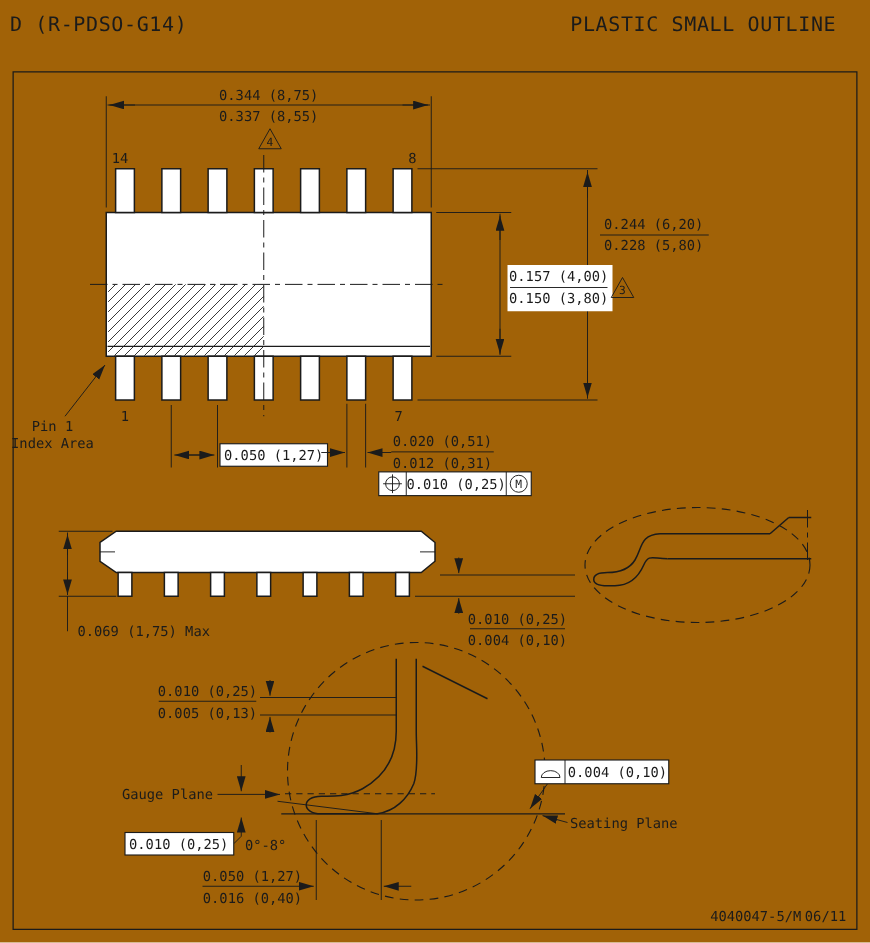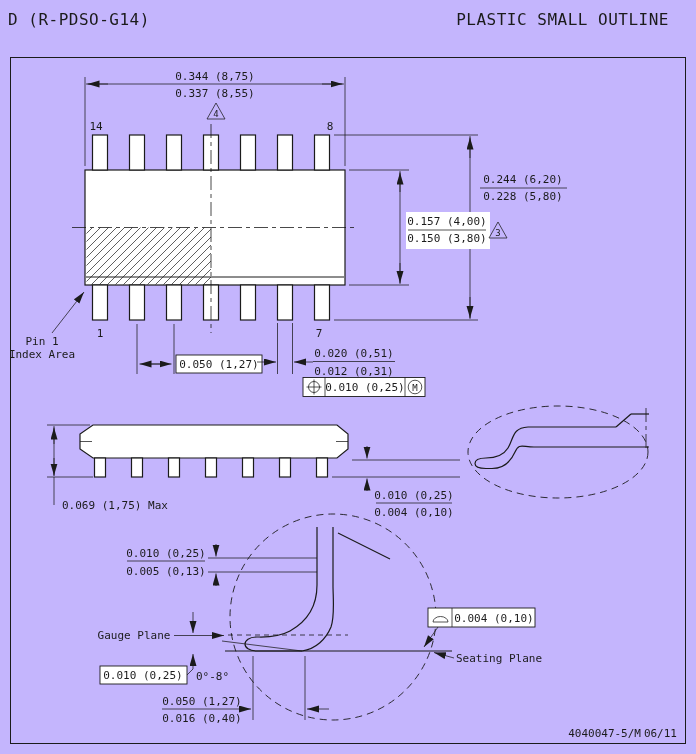--- a/index.html
+++ b/index.html
@@ -1,16 +1,16 @@
 <!DOCTYPE html>
 <html><head>
 <meta charset="utf-8">
 <style>
   html,body { margin:0; padding:0; background:#fff; }
-  .canvas { position:relative; width:696px; height:754px; background:#c4b5fd; overflow:hidden; }
+  .canvas { position:relative; width:696px; height:754px; background:#a16207; overflow:hidden; }
   svg { position:absolute; left:0; top:0; }
   svg text { font-family:"DejaVu Sans Mono","Liberation Mono",monospace; font-size:11px; fill:#1b1b1b; }
   .t16 { font-size:16px; letter-spacing:0.5px; }
   .t9  { font-size:9px; }
   .mid { text-anchor:middle; }
   .end { text-anchor:end; }
   .obj  { fill:none; stroke:#1b1b1b; stroke-width:1.2; }
   .objf { fill:#ffffff; stroke:#1b1b1b; stroke-width:1.2; }
   .thin { fill:none; stroke:#1b1b1b; stroke-width:0.75; }
   .med  { fill:none; stroke:#1b1b1b; stroke-width:1; }

